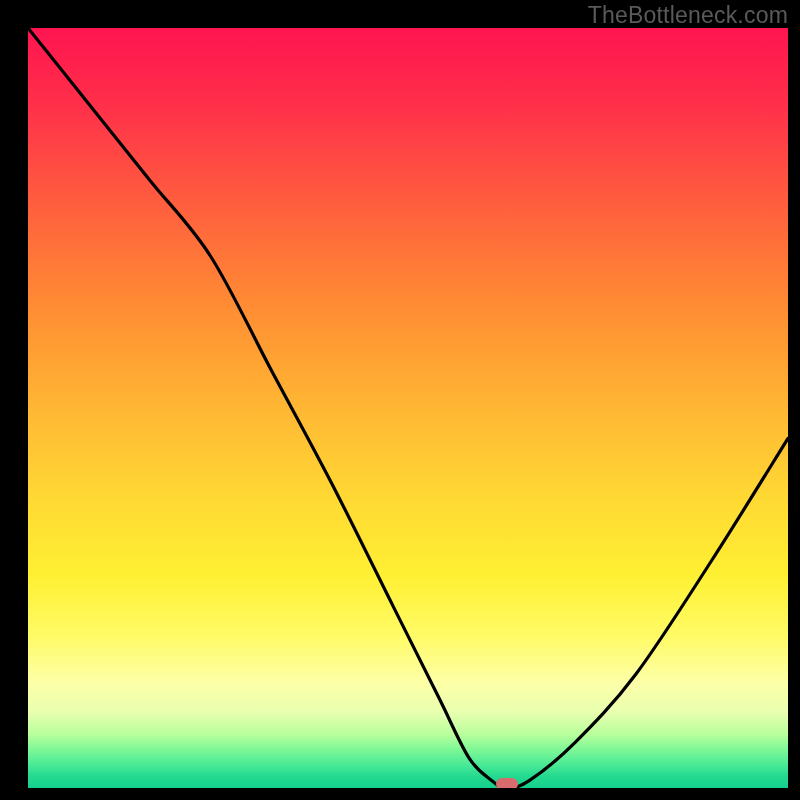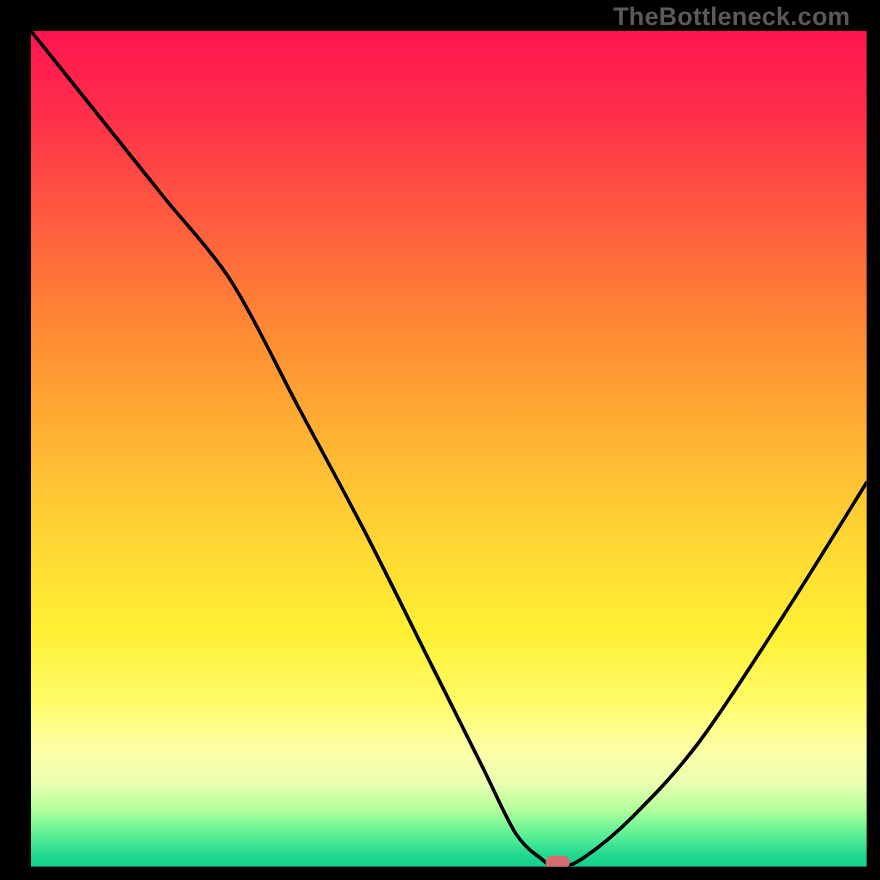--- a/index.html
+++ b/index.html
@@ -13,24 +13,24 @@
   }
   .stage {
     position: relative;
     width: 800px;
     height: 800px;
     background: #000;
   }
   .watermark {
     position: absolute;
     top: 2px;
-    right: 27px;
+    right: 12px;
     color: #5a5a5a;
     font-size: 23px;
-    font-weight: 700;
+    font-weight: 400;
     letter-spacing: 0.2px;
     z-index: 5;
   }
   .plot {
     position: absolute;
     left: 28px;
     top: 28px;
     width: 760px;
     height: 760px;
     overflow: hidden;

